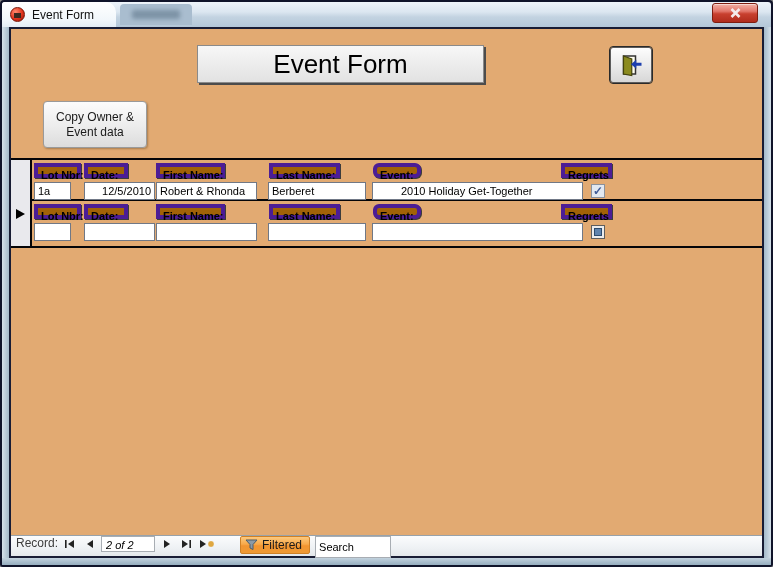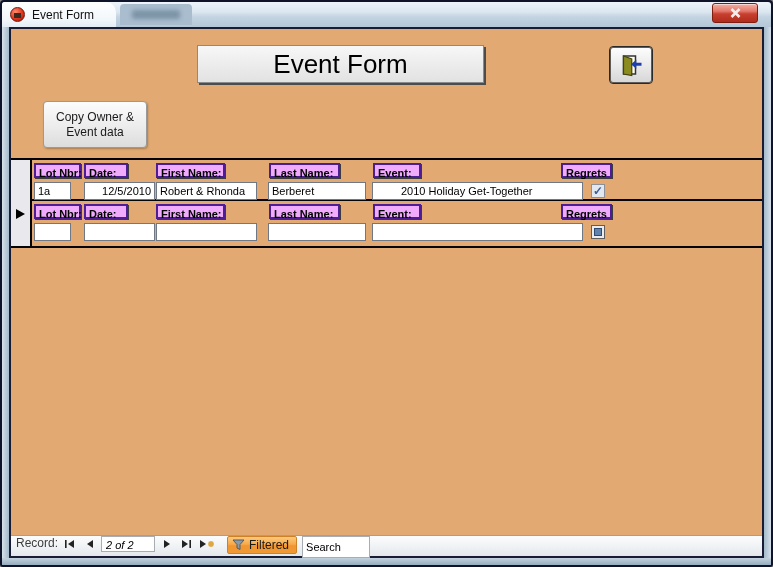--- a/index.html
+++ b/index.html
@@ -89,34 +89,34 @@
     width:21px;flex:0 0 auto;background:#e9e9ed;border-right:2px solid #050508;position:relative;
   }
   .cur-arrow{
     position:absolute;left:5px;top:49px;width:0;height:0;
     border-left:9px solid #000;border-top:5px solid transparent;border-bottom:5px solid transparent;
   }
   .rows{flex:1 1 auto;display:flex;flex-direction:column;}
   .record{position:relative;height:43px;}
   .record.first{border-bottom:2px solid #050508;height:41px;}
   .flabel{
-    position:absolute;top:3px;height:15px;background:#f0abfc;
-    border:2px solid #4c1d95;box-shadow:1px 1px 0 #3c3c3c;
+    position:absolute;top:3px;height:15px;background:#a16207;
+    border:4px solid #4c1d95;box-shadow:1px 1px 0 #3c3c3c;
     font-size:11px;font-weight:bold;color:#000;
     padding:2px 3px 0 3px;white-space:nowrap;
   }
   .ffield{
     position:absolute;top:22px;height:18px;background:#fff;
     border:1px solid #707886;font-size:11px;color:#000;padding:0 3px;margin:0;
   }
   .c-lot-l{left:2px;width:47px;}       .c-lot-f{left:2px;width:37px;}
   .c-date-l{left:52px;width:44px;}     .c-date-f{left:52px;width:71px;text-align:right;}
   .c-first-l{left:124px;width:69px;}   .c-first-f{left:124px;width:101px;}
   .c-last-l{left:237px;width:71px;}    .c-last-f{left:236px;width:98px;}
-  .c-event-l{left:341px;width:48px;}   .c-event-f{left:340px;width:211px;padding-left:28px;}
+  .c-event-l{left:341px;width:48px;border-radius:6px;}   .c-event-f{left:340px;width:211px;padding-left:28px;}
   .c-regrets-l{left:529px;width:51px;text-align:center;}
   .checkbox{
     position:absolute;left:559px;top:24px;width:14px;height:14px;
     background:#e2e8f0;border:1px solid #8a919c;
     display:flex;align-items:center;justify-content:center;
     font-size:12px;font-weight:bold;color:#3f5a96;line-height:1;
   }
   .checkbox.null-state{background:#ececec;border:1px solid #5e5e5e;}
   .checkbox .null-fill{width:8px;height:8px;background:#5f83ad;border:1px solid #2d4b6e;}
   
@@ -124,27 +124,27 @@
     flex:0 0 auto;height:21px;border-top:1px solid #98a2aa;
     background:linear-gradient(#fbfcfd,#eef1f4 60%,#e4e8eb);
     display:flex;align-items:flex-start;padding-left:5px;gap:3px;font-size:12px;color:#3c3c3c;
   }
   .navbtn{width:17px;height:15px;border:none;background:transparent;display:flex;align-items:center;justify-content:center;padding:0;}
   .pos-box{
     width:54px;height:16px;background:#fff;border:1px solid #a8adb3;
     font-size:11px;color:#000;padding:1px 0 0 4px;font-style:italic;
   }
   .filtered-btn{
-    height:18px;margin-left:9px;padding:0 7px 0 4px;
+    height:18px;margin-left:22px;padding:0 7px 0 4px;
     background:linear-gradient(#fdc97d,#f8a94a 45%,#f29530 55%,#ef9a35);
     border:1px solid #cf8127;border-radius:2px;
     display:flex;align-items:center;gap:4px;font-size:12px;color:#1a1a1a;
   }
   .search-box{
-    width:68px;height:16px;border:1px solid #a8adb3;font-size:11px;color:#000;padding:10px 3px;margin-left:2px;
+    width:76px;height:16px;border:1px solid #a8adb3;font-size:11px;color:#000;padding:10px 3px;margin-left:2px;
   }
   svg{display:block;}
 </style>
 </head>
 <body>
 
 <div class="window">
 
   <div class="titlebar">
     <div class="title-tab">

